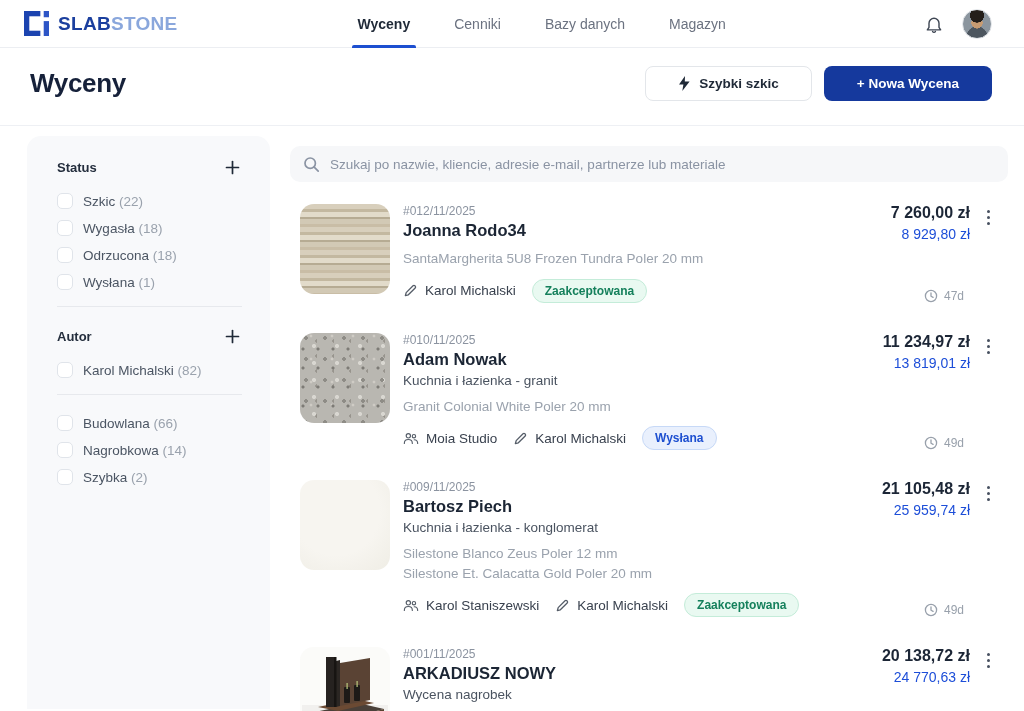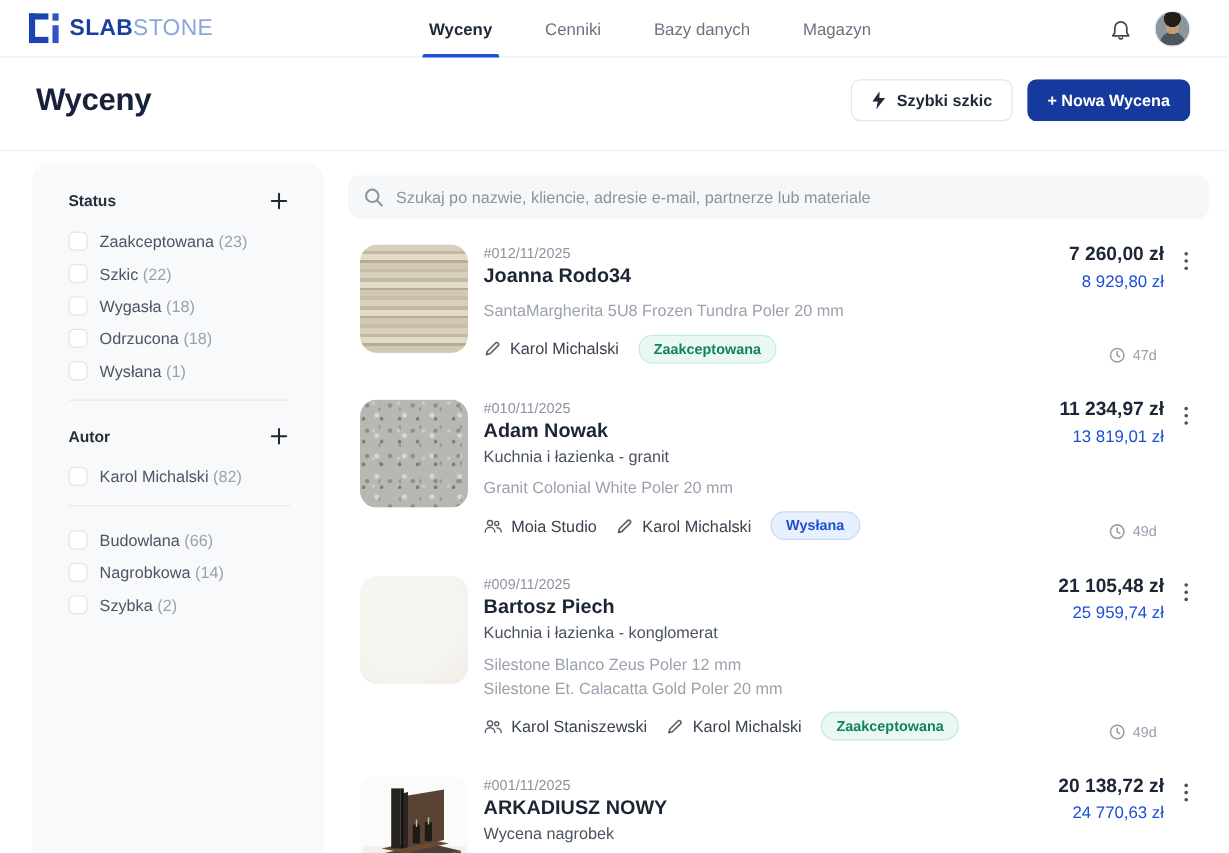--- a/index.html
+++ b/index.html
@@ -5,21 +5,21 @@
   * { margin:0; padding:0; box-sizing:border-box; }
   html,body { width:1024px; height:711px; overflow:hidden; background:#fff;
     font-family:"Liberation Sans","DejaVu Sans",sans-serif; color:#1f2937; }
 
   
   .topbar { height:48px; display:flex; align-items:center; padding:0 32px 0 24px;
     border-bottom:1px solid #eceef2; background:#fff; }
   .logo { display:flex; align-items:center; gap:9px; }
   .logo-text { font-size:19px; letter-spacing:.3px; }
   .logo-text b { color:#1b3f9e; font-weight:800; }
-  .logo-text span { color:#8aa7dc; font-weight:400; }
+  .logo-text span { color:#8aa7dc; font-weight:700; }
   .nav { display:flex; gap:40px; margin:0 auto 0 178px; height:48px; }
   .nav-item { display:flex; align-items:center; font-size:14px; color:#6b7280;
     font-weight:500; cursor:pointer; position:relative; padding:0 2px; }
   .nav-item.active { color:#1f2937; font-weight:700; }
   .nav-item.active::after { content:""; position:absolute; left:-4px; right:-4px;
     bottom:0; height:3px; background:#1d4fd0; border-radius:2px 2px 0 0; }
   .top-tools { display:flex; align-items:center; gap:18px; }
   .bell-btn { cursor:pointer; display:flex; }
   .avatar { width:30px; height:30px; border-radius:50%; cursor:pointer;
     background:
@@ -28,21 +28,21 @@
       radial-gradient(circle at 50% 96%, #4d565f 0 34%, rgba(0,0,0,0) 35%),
       radial-gradient(circle, #8b959e 0 100%);
     border:1px solid #e3e6ea; }
 
   
   .page-header { display:flex; align-items:center; justify-content:space-between;
     padding:18px 32px 24px 30px; border-bottom:1px solid #eef0f4; }
   .page-title { font-size:26px; font-weight:800; color:#16213a; letter-spacing:-.3px; }
   .header-actions { display:flex; gap:12px; }
   .btn { display:flex; align-items:flex-end; gap:8px; font-size:13.5px; font-weight:700;
-    border-radius:8px; padding:9px 16px; cursor:pointer; border:1px solid transparent; }
+    border-radius:8px; padding:9px 32px; cursor:pointer; border:1px solid transparent; }
   .btn-secondary { background:#fff; border-color:#e3e6ea; color:#1f2937; }
   .btn-primary { background:#15399d; color:#fff; }
 
   
   .content { display:flex; align-items:stretch; height:583px; }
   .sidebar { width:243px; margin-left:27px; margin-top:10px; background:#f8f9fb;
     border-radius:14px 14px 0 0; padding:22px 28px 20px 30px; flex-shrink:0; }
   .group-head { display:flex; align-items:center; justify-content:space-between;
     margin-bottom:16px; }
   .group-title { font-size:13px; font-weight:700; color:#242e3d; }
@@ -158,24 +158,20 @@
   <aside class="sidebar">
 
     <div class="group-head">
       <span class="group-title">Status</span>
       <span class="plus-btn">
         <svg width="15" height="15" viewBox="0 0 15 15" stroke="#1f2937" stroke-width="1.7" stroke-linecap="round">
             <line x1="7.5" y1="1.5" x2="7.5" y2="13.5"></line>
             <line x1="1.5" y1="7.5" x2="13.5" y2="7.5"></line>
           </svg>
       </span>
-    </div>
-    <div class="opt">
-      <span class="checkbox"></span>
-      <span class="opt-label"><span>Zaakceptowana</span> <span class="opt-count">(23)</span></span>
     </div>
     <div class="opt">
       <span class="checkbox"></span>
       <span class="opt-label"><span>Szkic</span> <span class="opt-count">(22)</span></span>
     </div>
     <div class="opt">
       <span class="checkbox"></span>
       <span class="opt-label"><span>Wygasła</span> <span class="opt-count">(18)</span></span>
     </div>
     <div class="opt">

